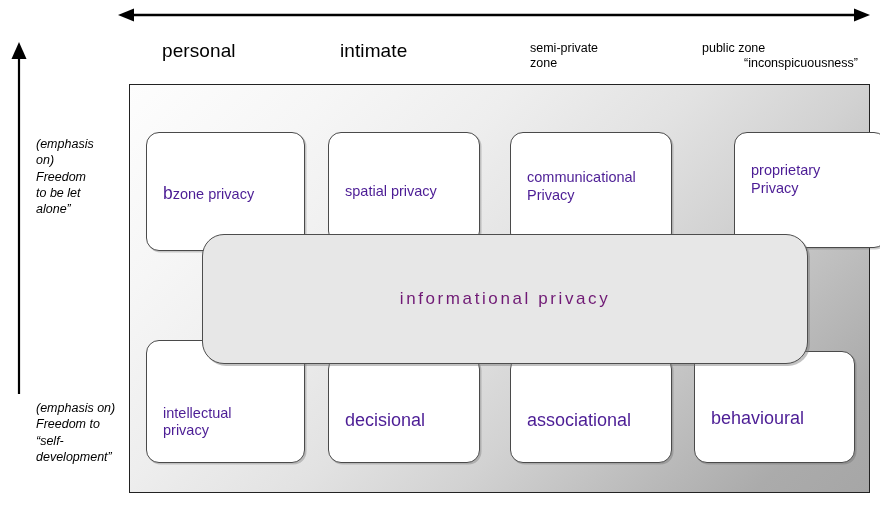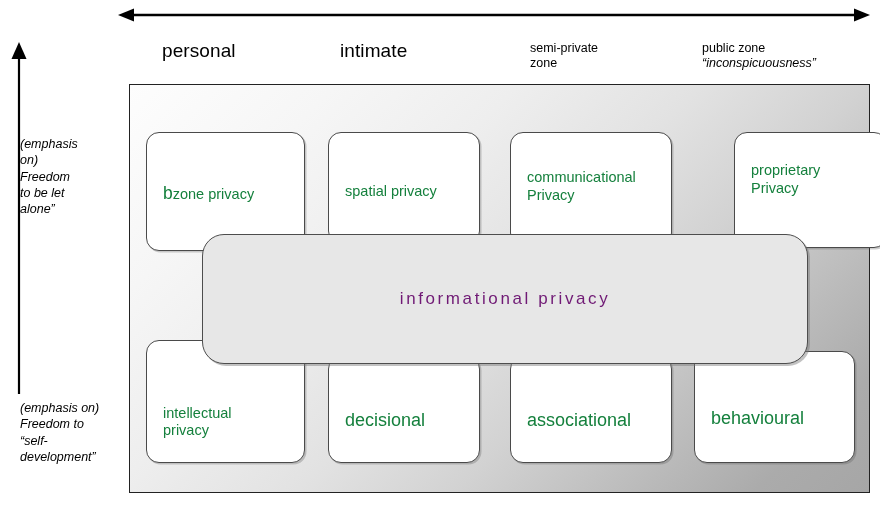--- a/index.html
+++ b/index.html
@@ -62,53 +62,54 @@
     line-height: 1.18;
   }
   .col-head .big {
     font-size: 19px;
     letter-spacing: 0.1px;
   }
   .col-head .small {
     font-size: 12.5px;
   }
   .col-head .small .em {
-    font-style: italic;
+    margin-left: 42px;
   }
   #head-0 { left: 162px; }
   #head-1 { left: 340px; }
   #head-2 { left: 530px; top: 41px; }
   #head-3 { left: 702px; top: 41px; }
 
   
   .side-label {
     position: absolute;
     font-style: italic;
     font-size: 12.5px;
     line-height: 1.30;
     width: 104px;
     left: 20px;
+    padding-left: 16px;
   }
   #side-top { top: 136px; }
   #side-bottom { top: 400px; }
 
   
   .card {
     position: absolute;
     background: #ffffff;
     border: 1.3px solid #4a4a4a;
     border-radius: 13px;
     box-sizing: border-box;
     box-shadow: 1.5px 1.5px 0 rgba(90,90,90,0.30);
   }
   .card .label {
     position: absolute;
     left: 16px;
     line-height: 1.22;
-    color: #15803d;
+    color: #4c1d95;
   }
   .card.top .label { top: 50px; }
   .card.bottom .label { bottom: 28px; }
   .sz-m  { font-size: 14.5px; }
   .sz-l  { font-size: 18px; }
   .lead  { font-size: 17.5px; }
 
   
   .center-band {
     position: absolute;

